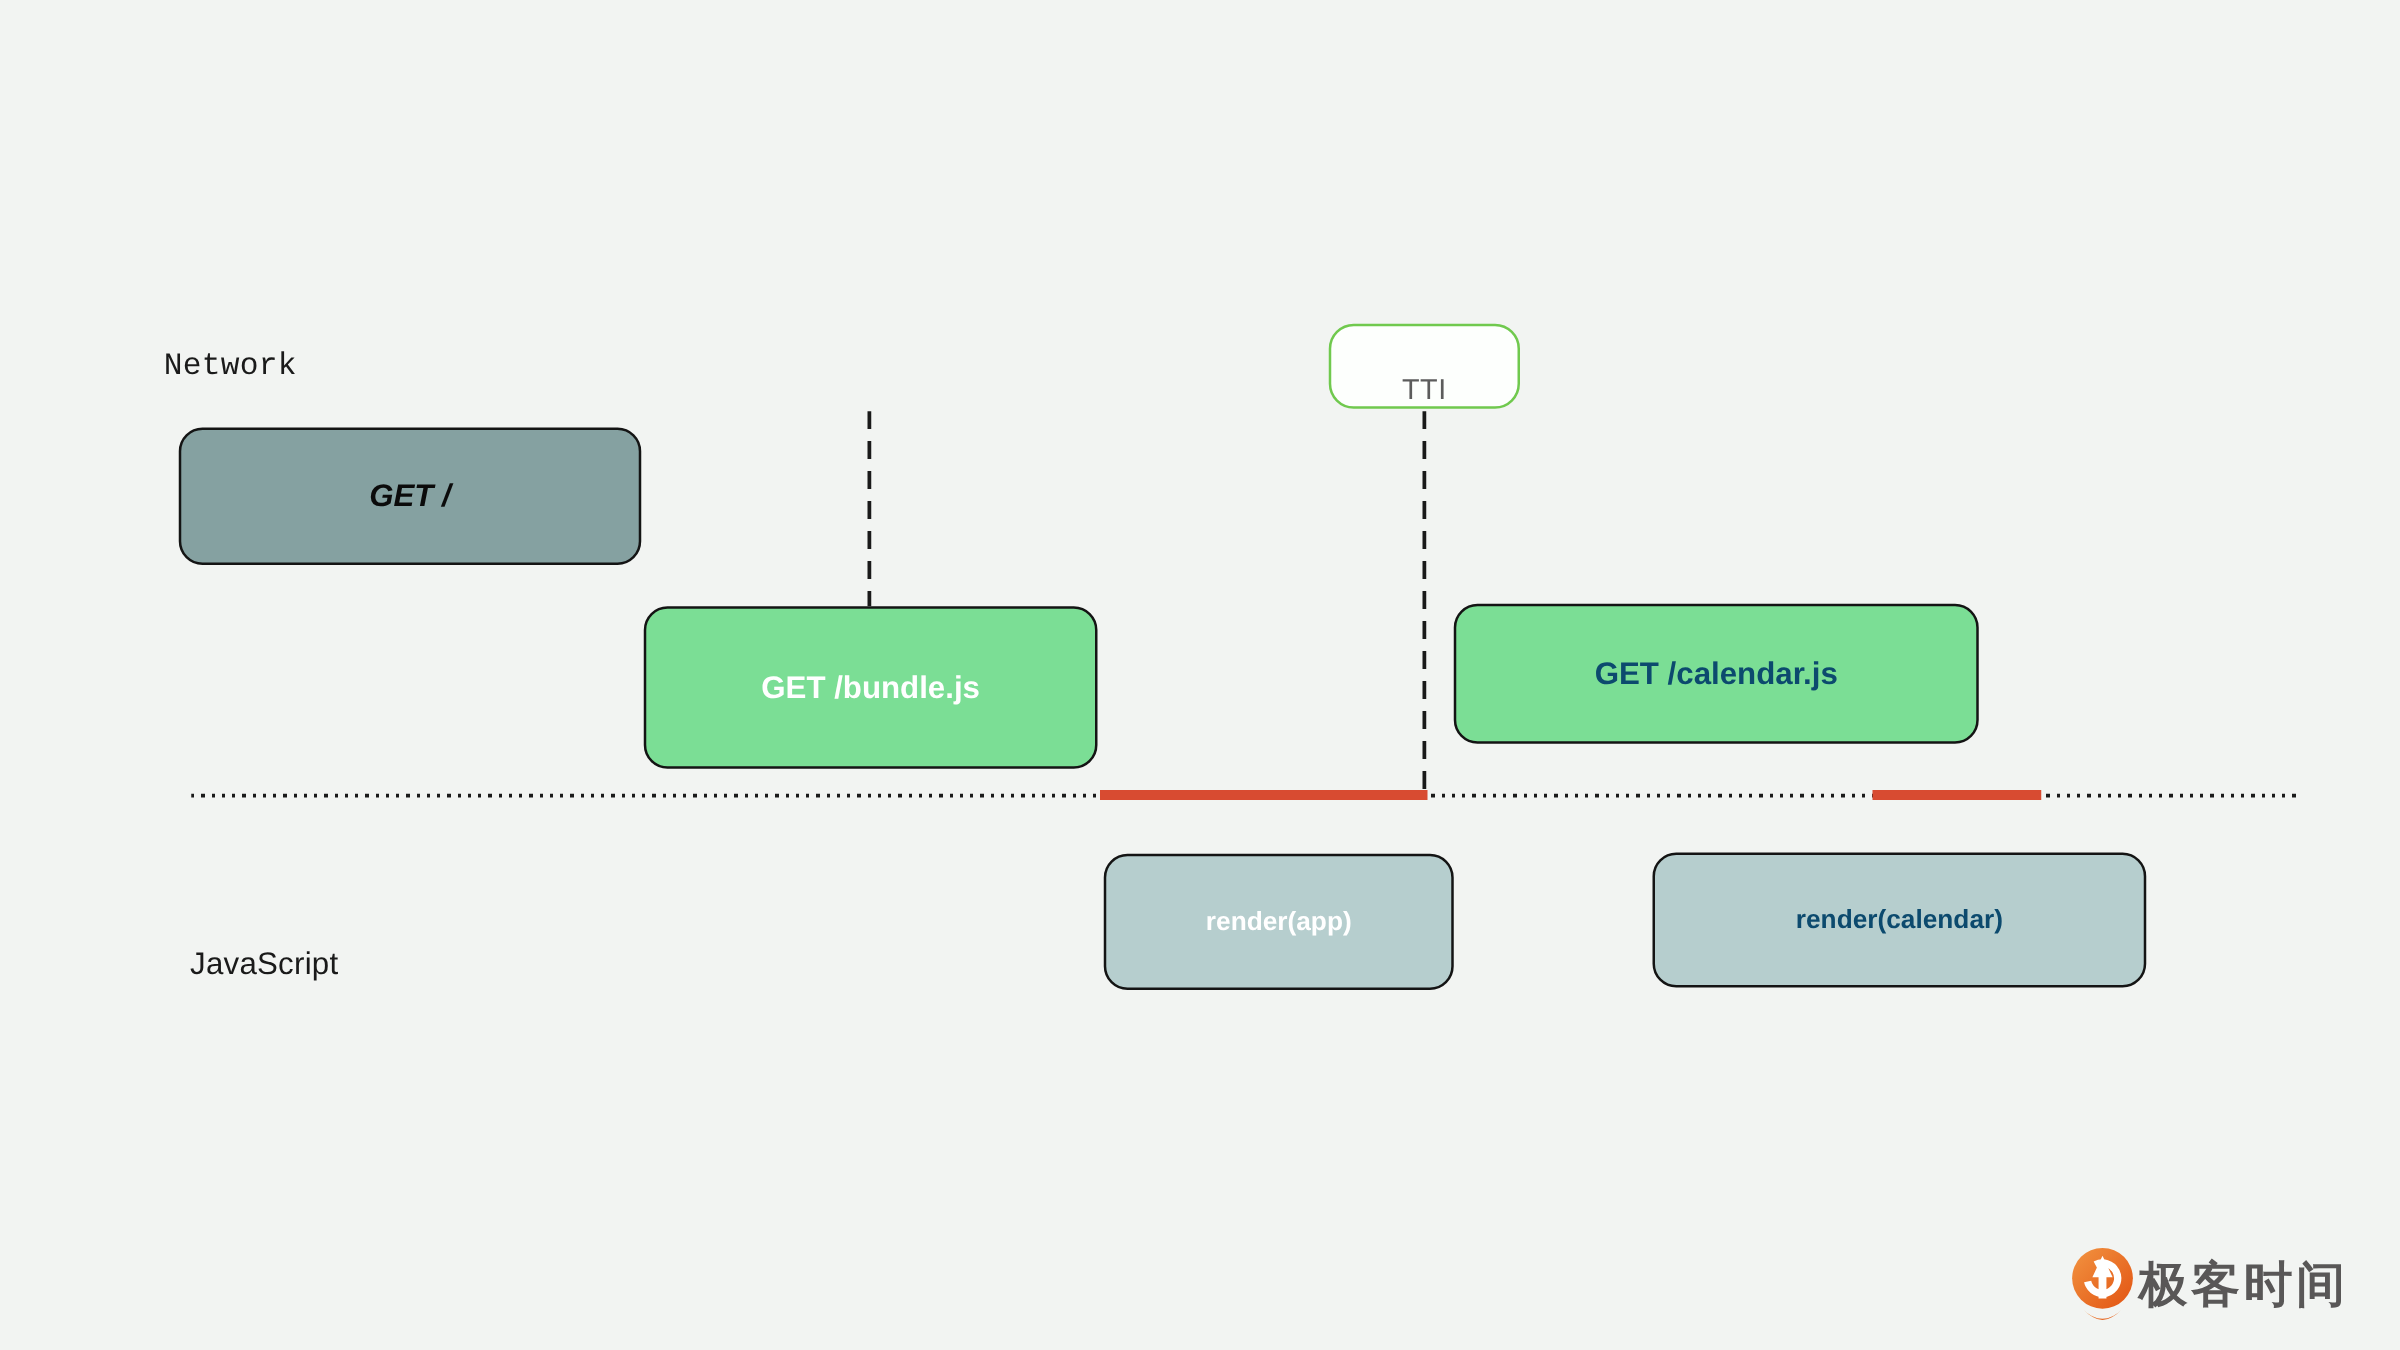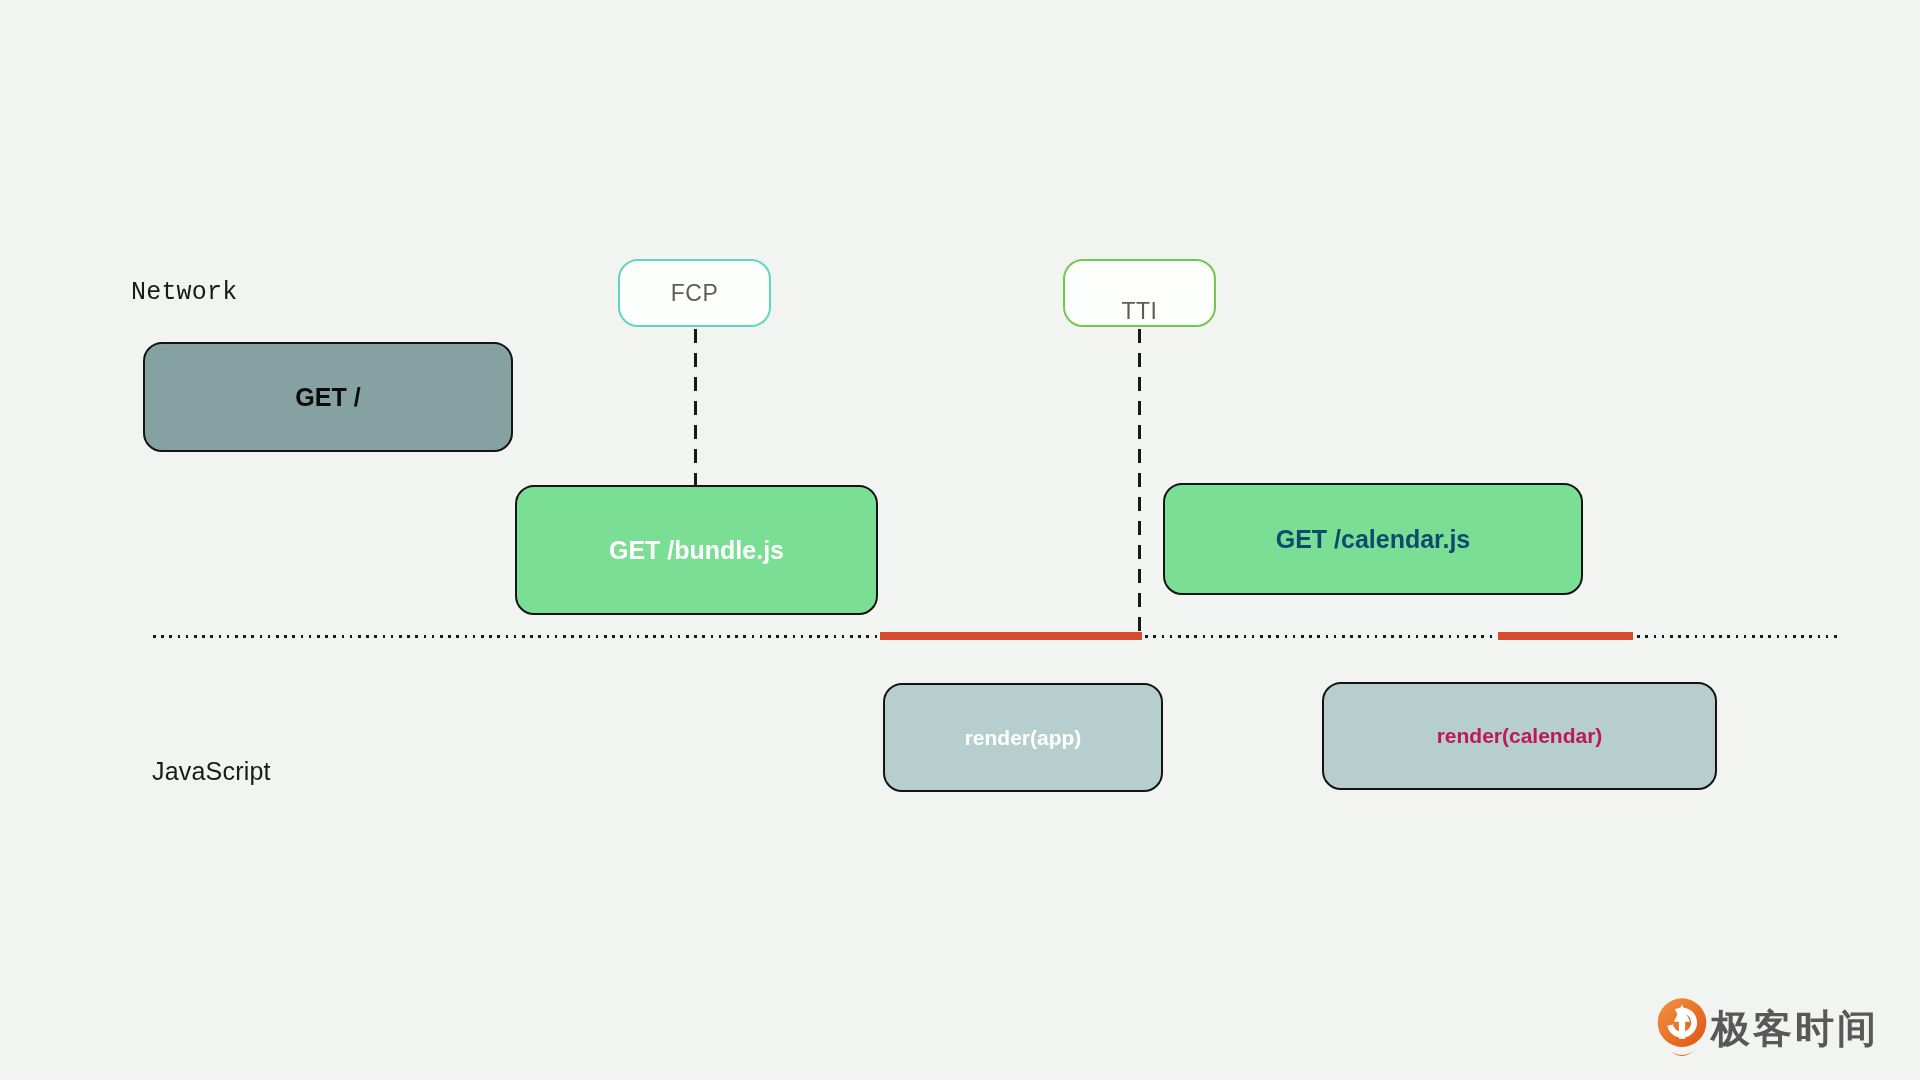--- a/index.html
+++ b/index.html
@@ -51,41 +51,41 @@
   .task-box{
     position:absolute;
     border:2.5px solid var(--box-border);
     border-radius:19px;
     display:flex;align-items:center;justify-content:center;
     font-weight:bold;
   }
   #get-root-box{
     left:143px;top:342px;width:370px;height:110px;
     background:var(--get-root-fill);
-    color:#0b0b0b;font-size:25px;
+    color:#0b0b0b;font-size:25px;font-style:italic;
   }
   #get-bundle-box{
     left:515px;top:485px;width:363px;height:130px;
     background:var(--get-js-fill);
     color:#ffffff;font-size:25px;
   }
   #get-calendar-box{
     left:1163px;top:483px;width:420px;height:112px;
     background:var(--get-js-fill);
     color:#0c4a6e;font-size:25px;
   }
   #render-app-box{
     left:883px;top:683px;width:280px;height:109px;
     background:var(--render-fill);
     color:#ffffff;font-size:21px;
   }
   #render-calendar-box{
     left:1322px;top:682px;width:395px;height:108px;
     background:var(--render-fill);
-    color:#be185d;font-size:21px;
+    color:#0c4a6e;font-size:21px;
   }
 
   .vdash{
     position:absolute;
     width:2.5px;
     background:repeating-linear-gradient(180deg,
       var(--text-dark) 0 14px, transparent 14px 24px);
   }
   #fcp-dash{left:694px;top:329px;height:156px;}
   #tti-dash{left:1138px;top:329px;height:306px;}
@@ -118,23 +118,20 @@
 </style>
 </head>
 <body>
 
 <div class="stage">
 
   <div class="lane-label" id="network-label">Network</div>
 
   <div class="lane-label" id="javascript-label">JavaScript</div>
 
-  <div class="marker-badge" id="fcp-badge">
-    <span>FCP</span>
-  </div>
 
   <div class="marker-badge" id="tti-badge">
     <span>TTI</span>
   </div>
 
   <div class="vdash" id="fcp-dash"></div>
   <div class="vdash" id="tti-dash"></div>
 
   <div class="task-box" id="get-root-box">
     <span>GET /</span>

